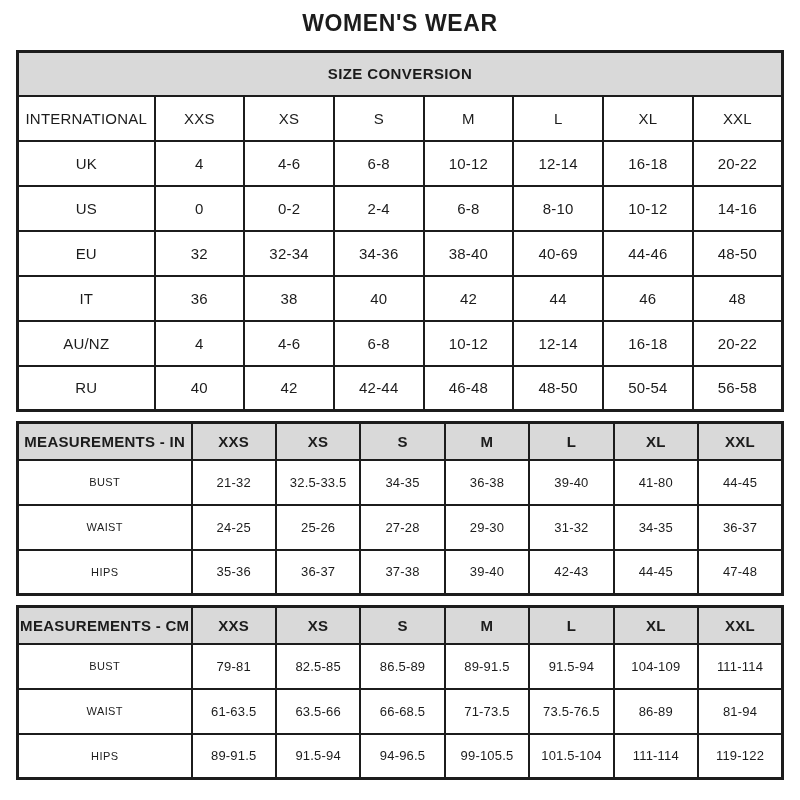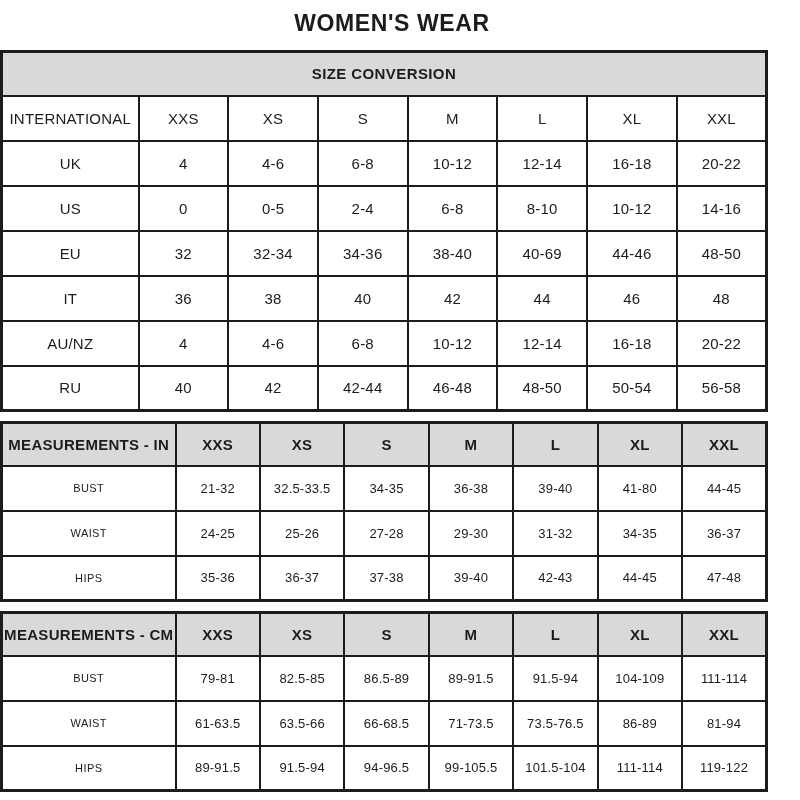--- a/index.html
+++ b/index.html
@@ -1,27 +1,27 @@
 <!DOCTYPE html>
 <html><head>
 <meta charset="utf-8">
 <style>
   * { margin:0; padding:0; box-sizing:border-box; }
   html,body { width:800px; height:800px; background:#ffffff; }
   body { font-family:"Liberation Sans", sans-serif; color:#1c1c1c; }
-  .page { padding:8px 16px 0 0; }
+  .page { padding:8px 16px 0 16px; }
   .title { text-align:center; font-size:23px; font-weight:bold; letter-spacing:0.6px; margin:2px 0 13px 0; color:#1c1c1c; }
   table.tbl { width:768px; border-collapse:collapse; table-layout:fixed; border:3px solid #1c1c1c; margin-bottom:9px; }
   .tbl td { border:2px solid #1c1c1c; text-align:center; vertical-align:middle; background:#ffffff; }
   
   .t1 td { height:45px; font-size:15px; font-weight:500; letter-spacing:0.2px; }
   .t1 .hdr-span { height:44px; background:#d9d9d9; font-weight:bold; letter-spacing:0.4px; }
   
   .t2 td { height:45px; font-size:13px; font-weight:500; letter-spacing:0.2px; }
-  .t2 td.hdr { height:43px; background:#d9d9d9; font-size:15px; font-weight:bold; letter-spacing:0.3px; }
+  .t2 td.hdr { height:37px; background:#d9d9d9; font-size:15px; font-weight:bold; letter-spacing:0.3px; }
   .t2 td.lbl { font-size:11px; font-weight:500; letter-spacing:0.4px; }
 </style>
 </head>
 <body>
 
 <div class="page">
 
   <div class="title">WOMEN'S WEAR</div>
 
   <table class="tbl t1">
@@ -55,21 +55,21 @@
         <td>4-6</td>
         <td>6-8</td>
         <td>10-12</td>
         <td>12-14</td>
         <td>16-18</td>
         <td>20-22</td>
       </tr>
       <tr>
         <td>US</td>
         <td>0</td>
-        <td>0-5</td>
+        <td>0-2</td>
         <td>2-4</td>
         <td>6-8</td>
         <td>8-10</td>
         <td>10-12</td>
         <td>14-16</td>
       </tr>
       <tr>
         <td>EU</td>
         <td>32</td>
         <td>32-34</td>

